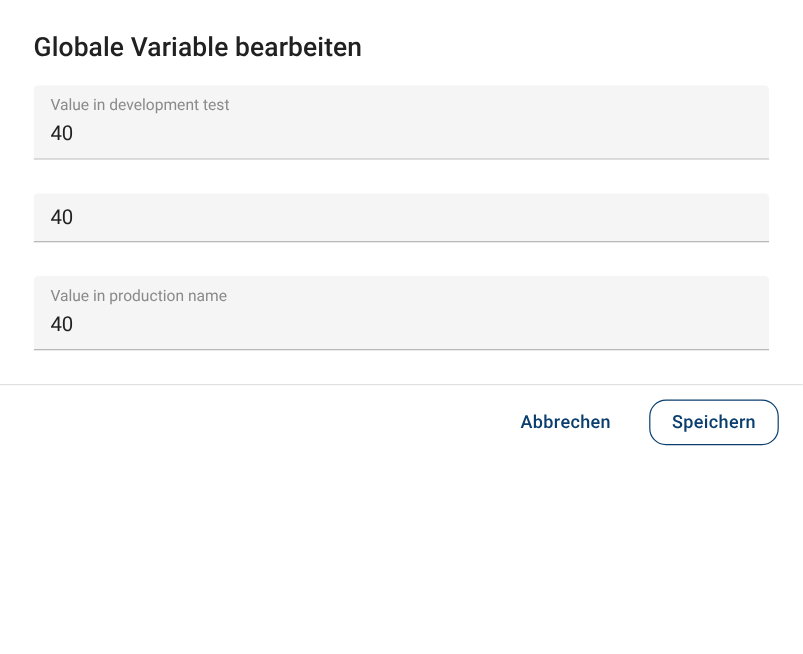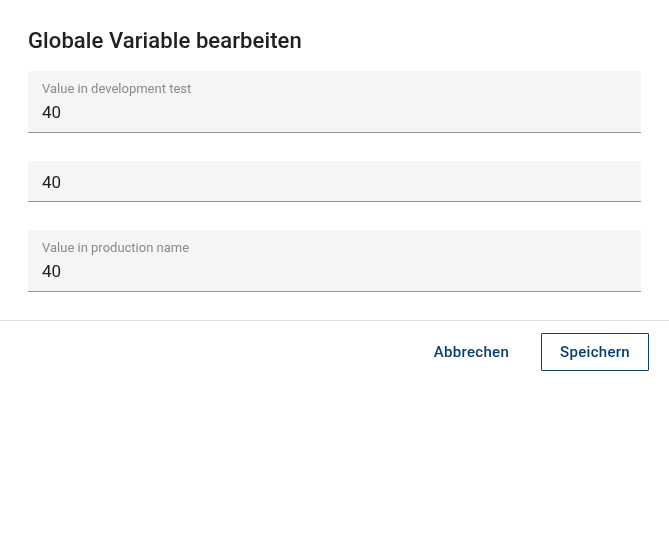--- a/index.html
+++ b/index.html
@@ -62,21 +62,21 @@
     }
     .btn-text {
       border: none;
       color: #0a3e6e;
       padding: 9px 6px;
     }
     .btn-outlined {
       border: 1.5px solid #0a3e6e;
       color: #0a3e6e;
       padding: 9px 18px;
-      border-radius: 1px;
+      border-radius: 14px;
     }
   </style>
 </head>
 <body>
 
 <div class="dialog">
   <h2 class="title">Globale Variable bearbeiten</h2>
 
 
   <div class="field-group">

